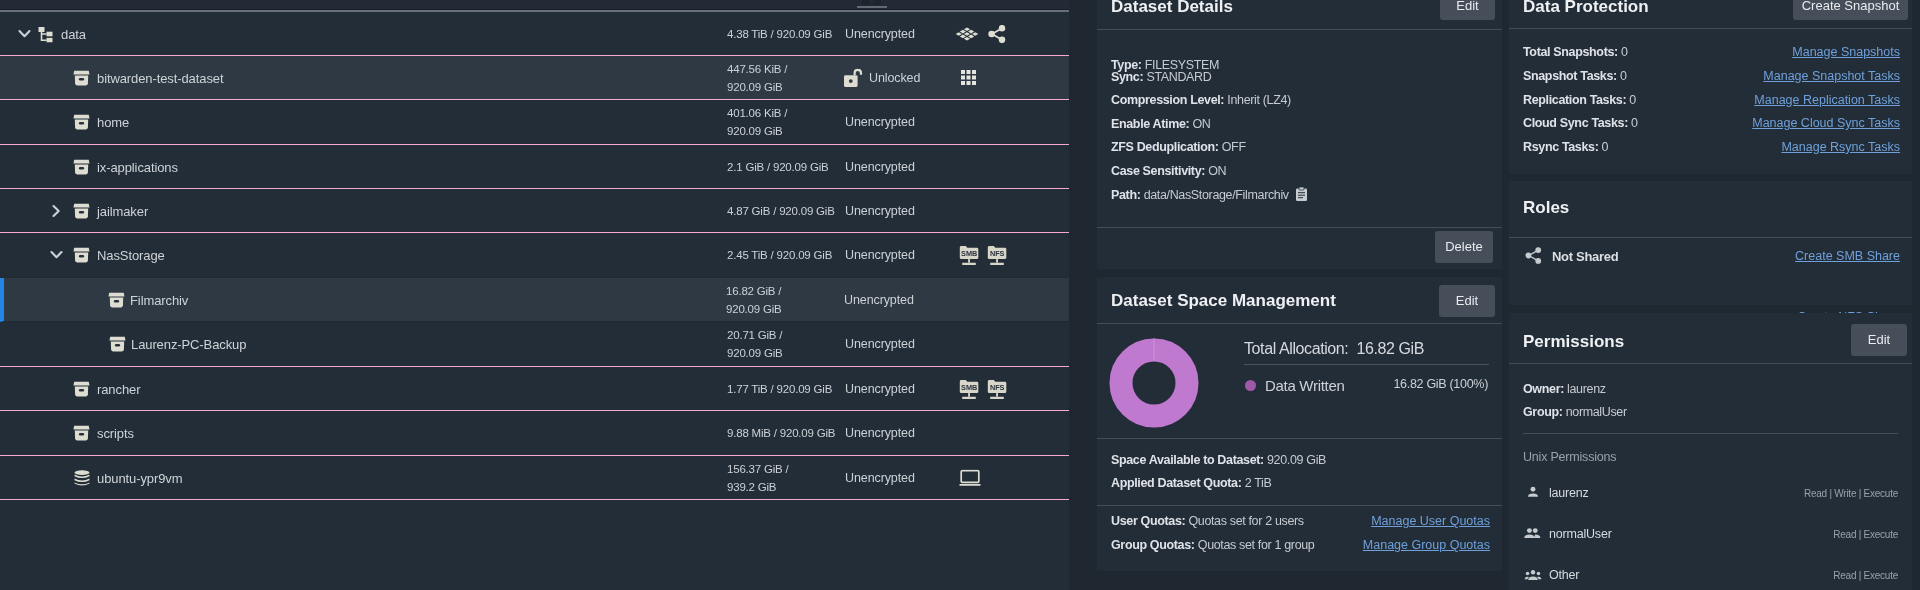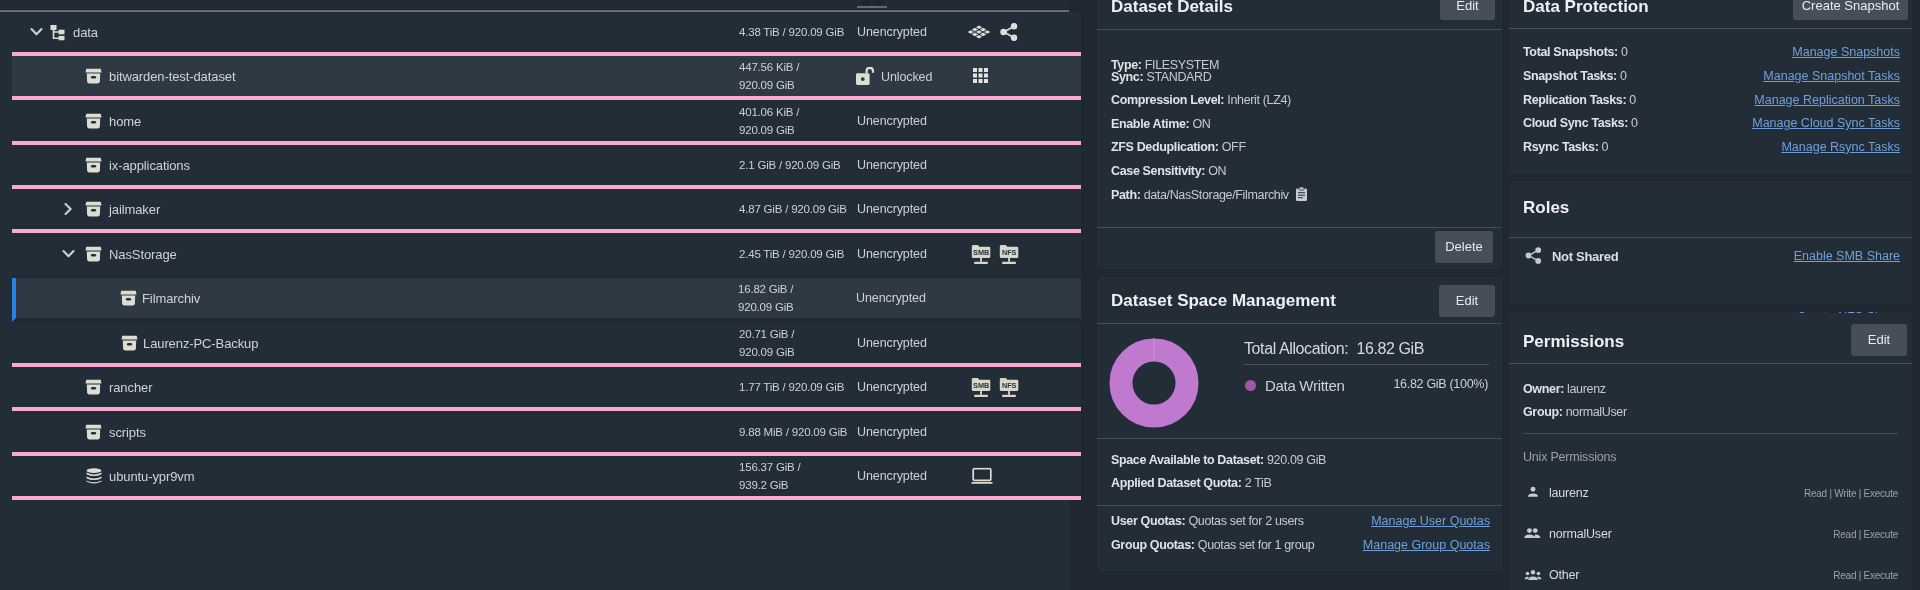--- a/index.html
+++ b/index.html
@@ -1,21 +1,21 @@
 <!DOCTYPE html>
 <html><head>
 <meta charset="utf-8">
 <style>
   html,body{margin:0;padding:0;background:#1f2731;width:1920px;height:590px;overflow:hidden;
     font-family:"Liberation Sans",sans-serif;}
   .abs{position:absolute;}
   
   #table{position:absolute;left:0;top:0;width:1069px;height:590px;background:#232d38;}
   #tabletop{position:absolute;left:0;top:0;width:1069px;height:12px;background:#222b35;border-bottom:2px solid #696f77;box-sizing:border-box;z-index:3;}
-  .row{position:absolute;left:12px;width:1069px;background:#232d38;border-bottom:4px solid #f9a8d4;box-sizing:border-box;}
+  .row{position:absolute;left:0;width:1069px;background:#232d38;border-bottom:1px solid #f9a8d4;box-sizing:border-box;}
   .row.hov{background:#2e3944;}
   .row.sel{background:#2e3944;border-left:4px solid #2386e4;}
   .rname{position:absolute;top:50%;transform:translateY(-50%);color:#ced3d7;font-size:13px;letter-spacing:-0.1px;white-space:nowrap;}
   .rusage{position:absolute;left:727px;top:50%;transform:translateY(-50%);color:#ccd1d6;font-size:11.5px;letter-spacing:-0.2px;line-height:18px;white-space:nowrap;}
   .renc{position:absolute;left:845px;top:50%;transform:translateY(-50%);color:#ccd1d6;font-size:12.5px;letter-spacing:-0.1px;white-space:nowrap;}
   .ricons{position:absolute;left:952px;top:50%;transform:translateY(-50%);display:flex;gap:10px;align-items:center;}
   svg{display:block;}
   
   .card{position:absolute;background:#232d38;}
   .ctitle{color:#eef0f2;font-size:17px;font-weight:bold;}
@@ -343,21 +343,21 @@
         <g stroke="#c6cbd0" stroke-width="1.5" fill="#c6cbd0">
           <line x1="4" y1="9" x2="14" y2="3.2"></line>
           <line x1="4" y1="9" x2="14" y2="14.8"></line>
           <circle cx="14" cy="3.2" r="2.3"></circle>
           <circle cx="3.6" cy="9" r="2.3"></circle>
           <circle cx="14" cy="14.8" r="2.3"></circle>
         </g>
       </svg>
     </div>
   <div class="abs" style="left:43px;top:68px;color:#dbdfe3;font-size:13px;letter-spacing:-0.3px;font-weight:bold;">Not Shared</div>
-  <div class="link rlink" style="top:75px;">Enable SMB Share</div>
+  <div class="link rlink" style="top:75px;">Create SMB Share</div>
   <div class="link rlink" style="top:99px;margin-top:37px;">Create NFS Share</div>
 </div>
 <div class="card" id="card-perm" style="left:1509px;top:313px;width:403px;height:277px;">
   <div class="ctitle abs" style="left:14px;top:19px;">Permissions</div>
   <div class="btn" style="right:5px;top:11px;width:56px;height:32px;line-height:32px;">Edit</div>
   <div class="divider" style="top:50px;"></div>
   <div class="kv" style="left:14px;top:76px;"><b>Owner:</b> laurenz</div>
   <div class="kv" style="left:14px;top:99px;"><b>Group:</b> normalUser</div>
   <div class="abs" style="left:14px;right:14px;top:120px;height:1px;background:#454e58;"></div>
   <div class="abs" style="left:14px;top:137px;color:#9aa1a8;font-size:12.5px;letter-spacing:-0.2px;">Unix Permissions</div>

